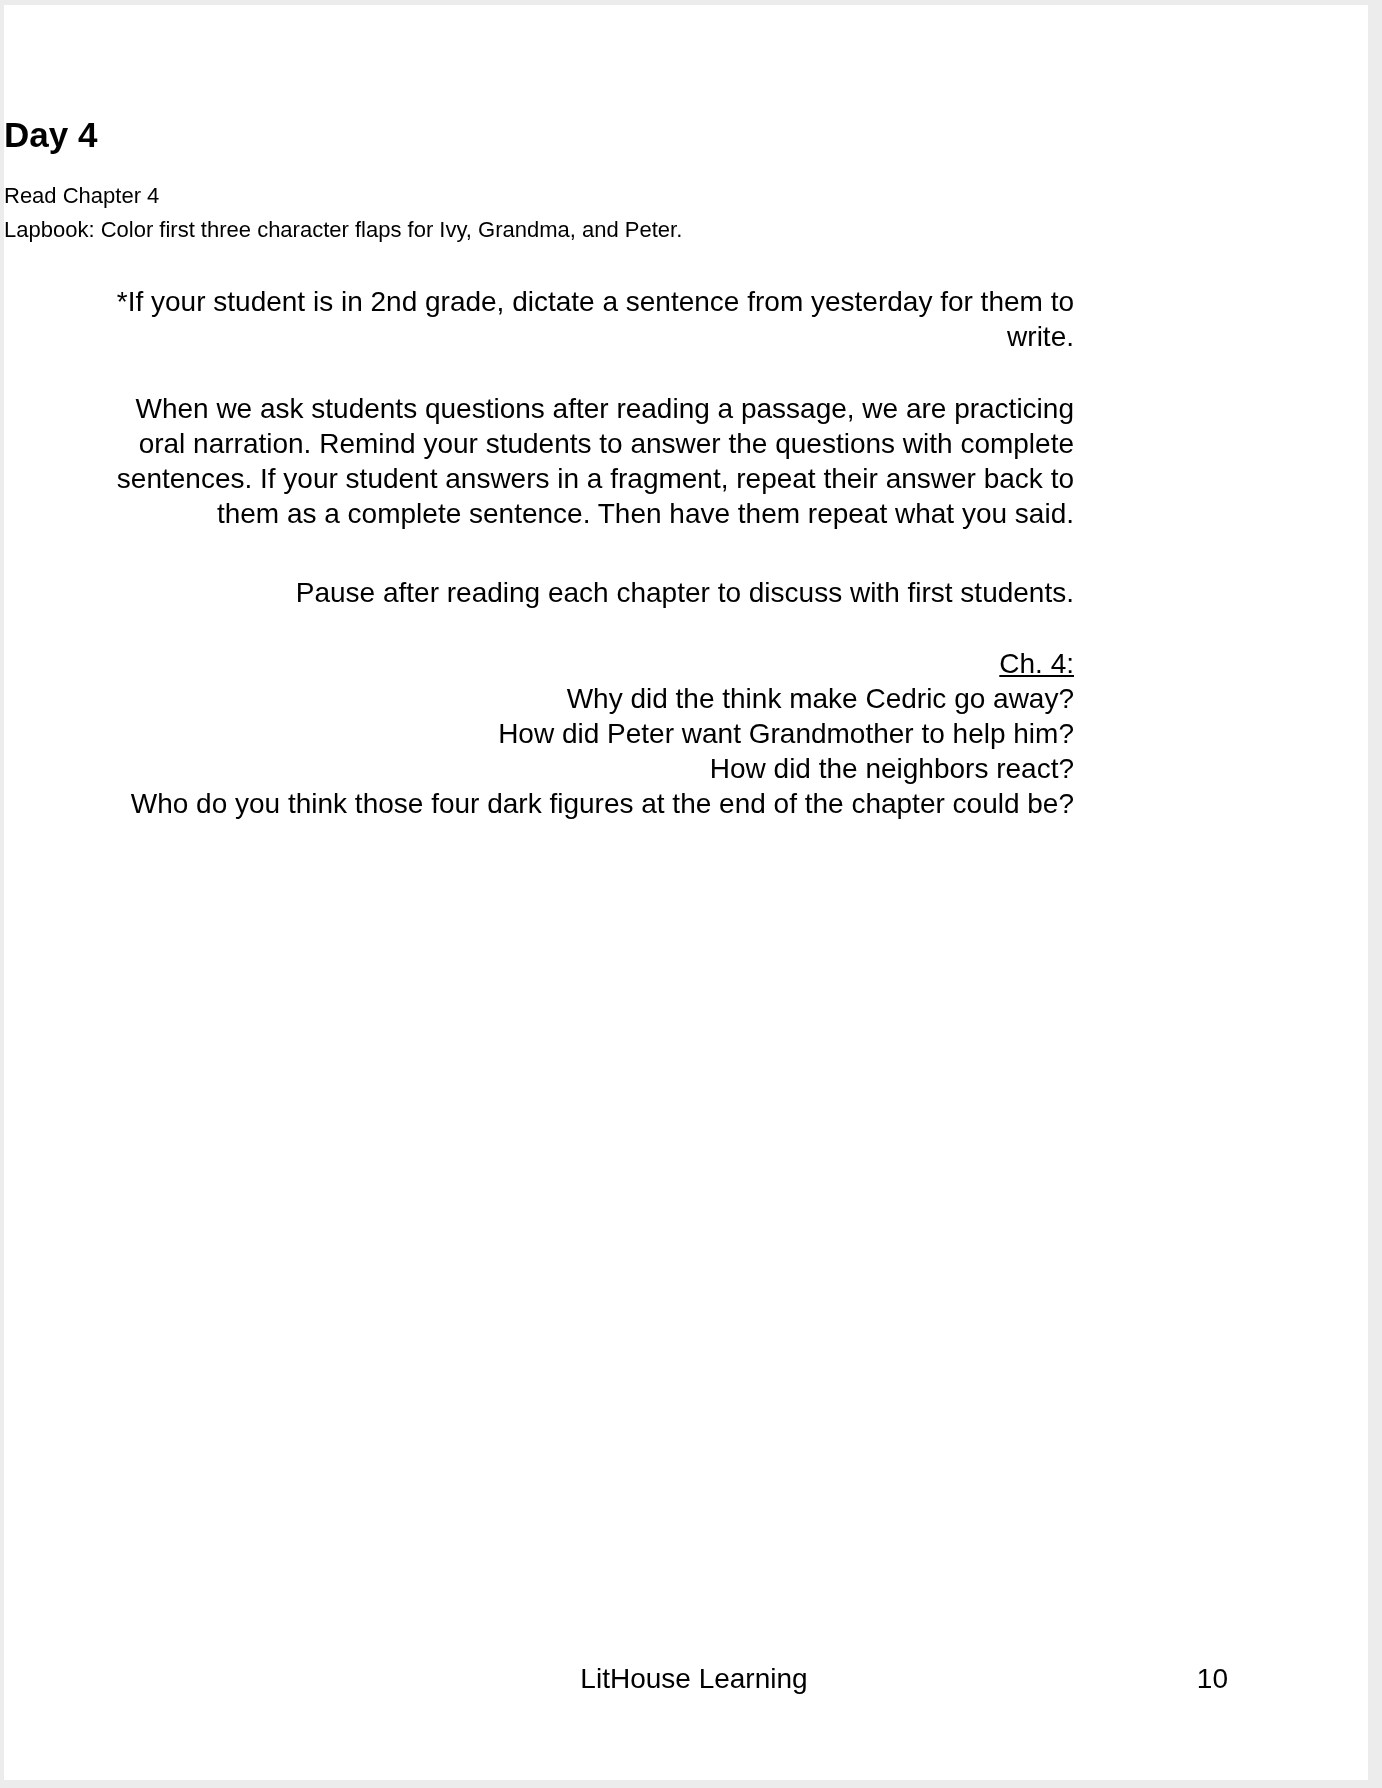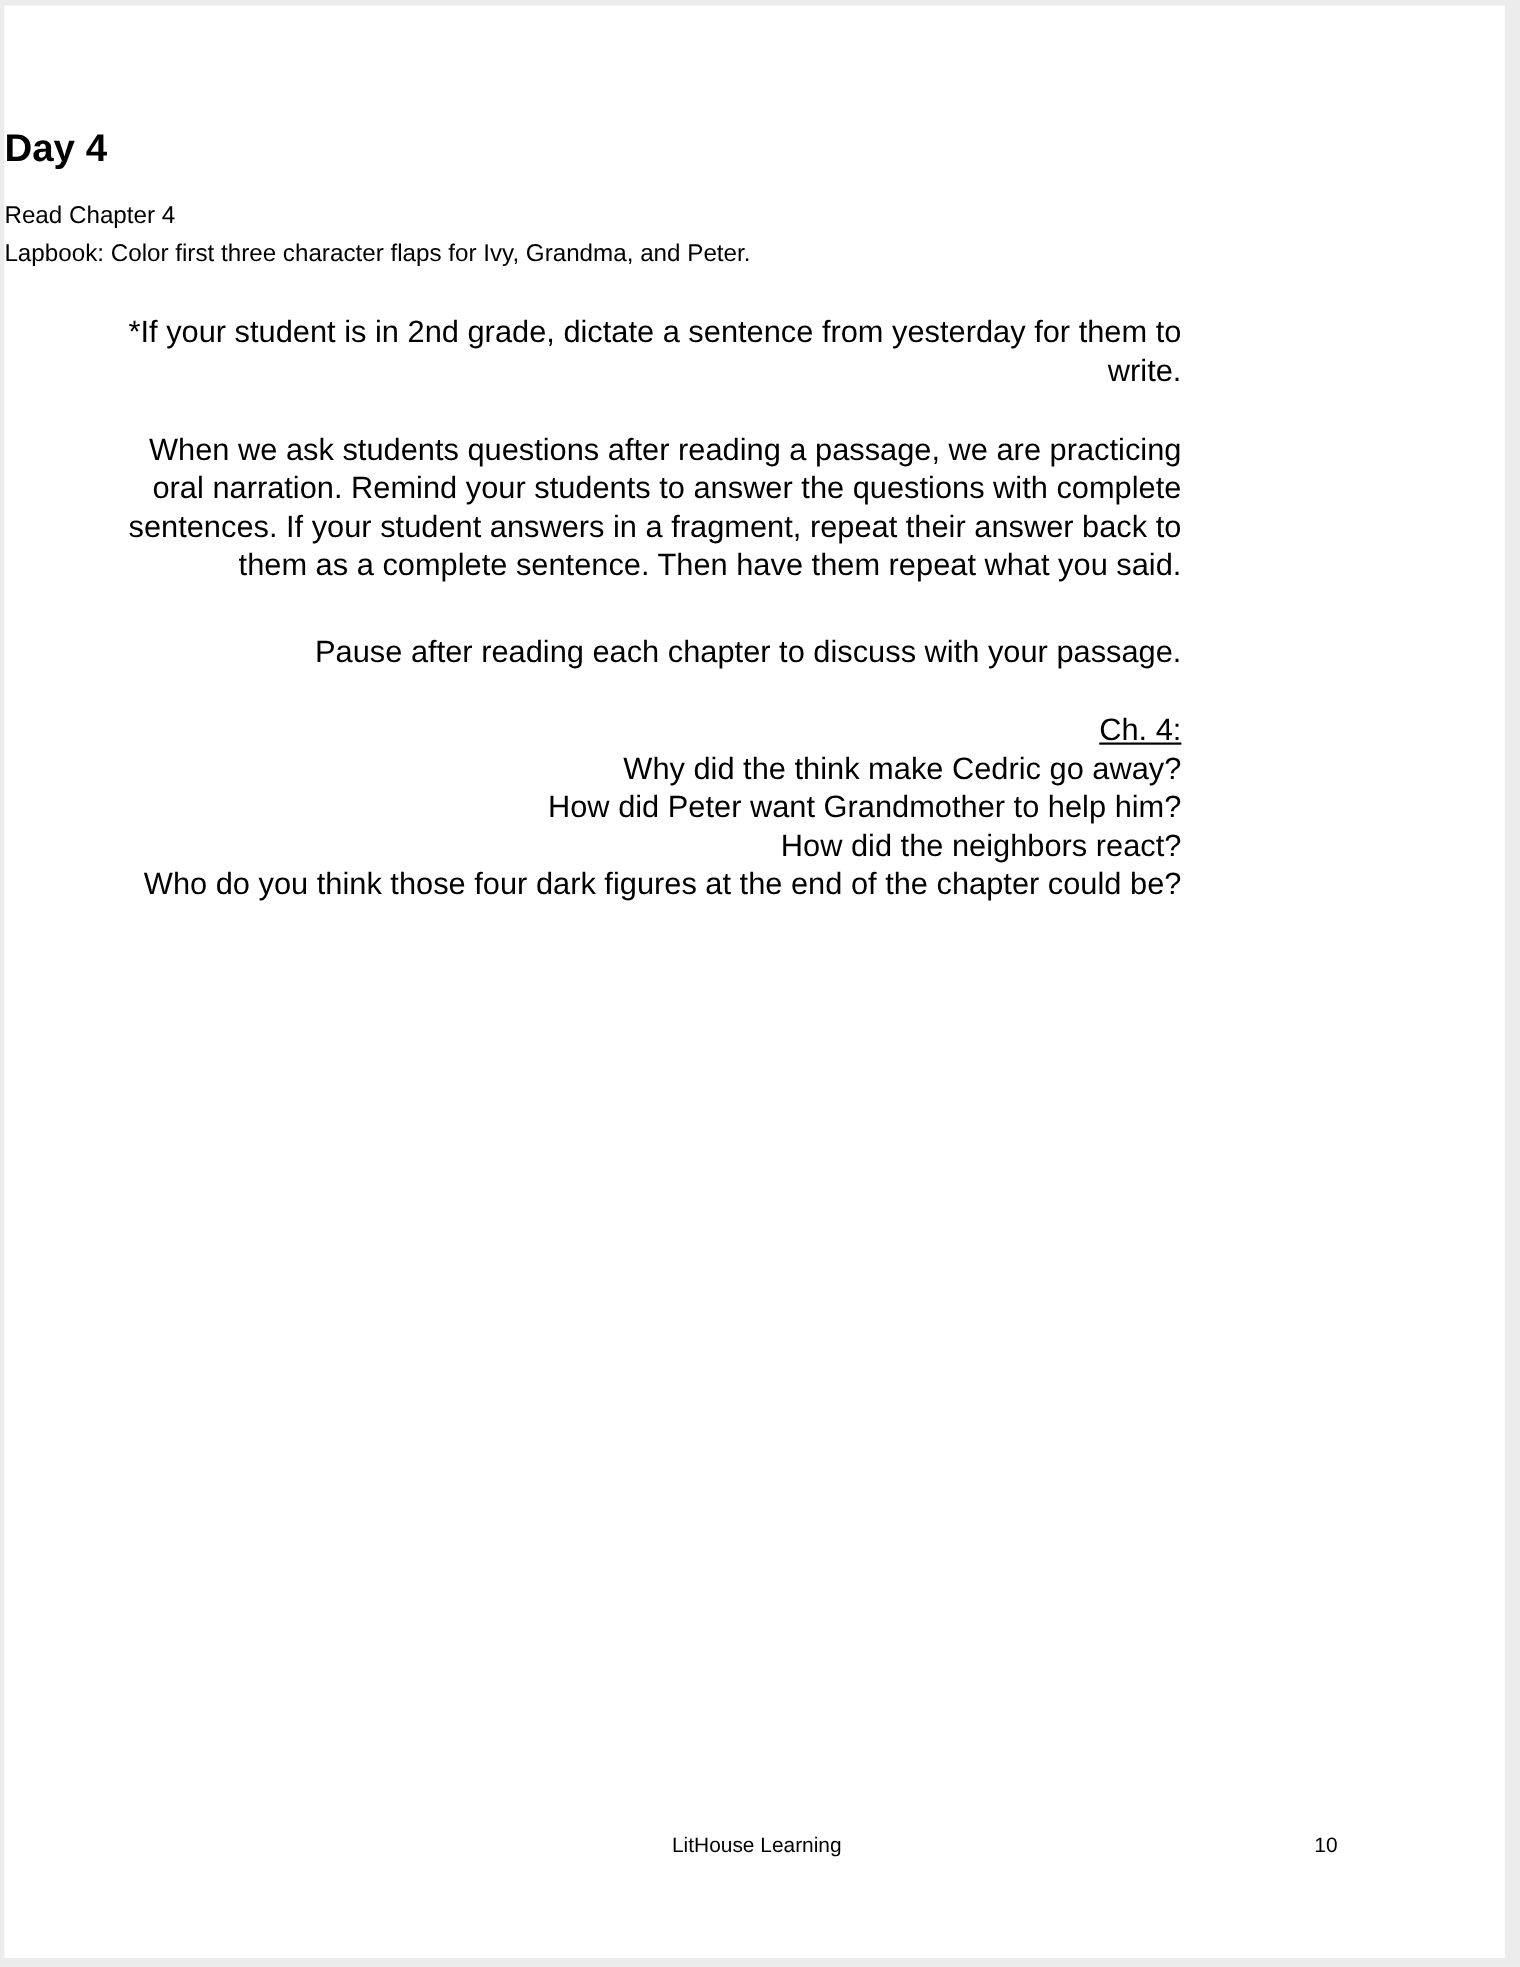--- a/index.html
+++ b/index.html
@@ -56,23 +56,23 @@
   }
   .chapter-heading {
     text-decoration: underline;
   }
   .question-line {
     
   }
   .footer-row {
     position: absolute;
     left: 156px;
-    right: 152px;
+    right: 140px;
     top: 1656px;
-    font-size: 19px;
+    font-size: 28px;
     line-height: 35px;
   }
   .footer-brand {
     display: block;
     text-align: center;
   }
   .footer-page-number {
     position: absolute;
     right: 0;
     top: 0;
@@ -87,21 +87,21 @@
 
   <div class="subtitle">
     <div>Read Chapter 4</div>
     <div>Lapbook: Color first three character flaps for Ivy, Grandma, and Peter.</div>
   </div>
 
   <div class="body-block note-line">*If your student is in 2nd grade, dictate a sentence from yesterday for them to write.</div>
 
   <div class="body-block para-1">When we ask students questions after reading a passage, we are practicing oral narration. Remind your students to answer the questions with complete sentences. If your student answers in a fragment, repeat their answer back to them as a complete sentence. Then have them repeat what you said.</div>
 
-  <div class="body-block para-2">Pause after reading each chapter to discuss with your passage.</div>
+  <div class="body-block para-2">Pause after reading each chapter to discuss with first students.</div>
 
   <div class="body-block chapter-section">
     <div class="chapter-heading">Ch. 4:</div>
     <div class="question-line">Why did the think make Cedric go away?</div>
     <div class="question-line">How did Peter want Grandmother to help him?</div>
     <div class="question-line">How did the neighbors react?</div>
     <div class="question-line">Who do you think those four dark figures at the end of the chapter could be?</div>
   </div>
 
   <div class="footer-row">

